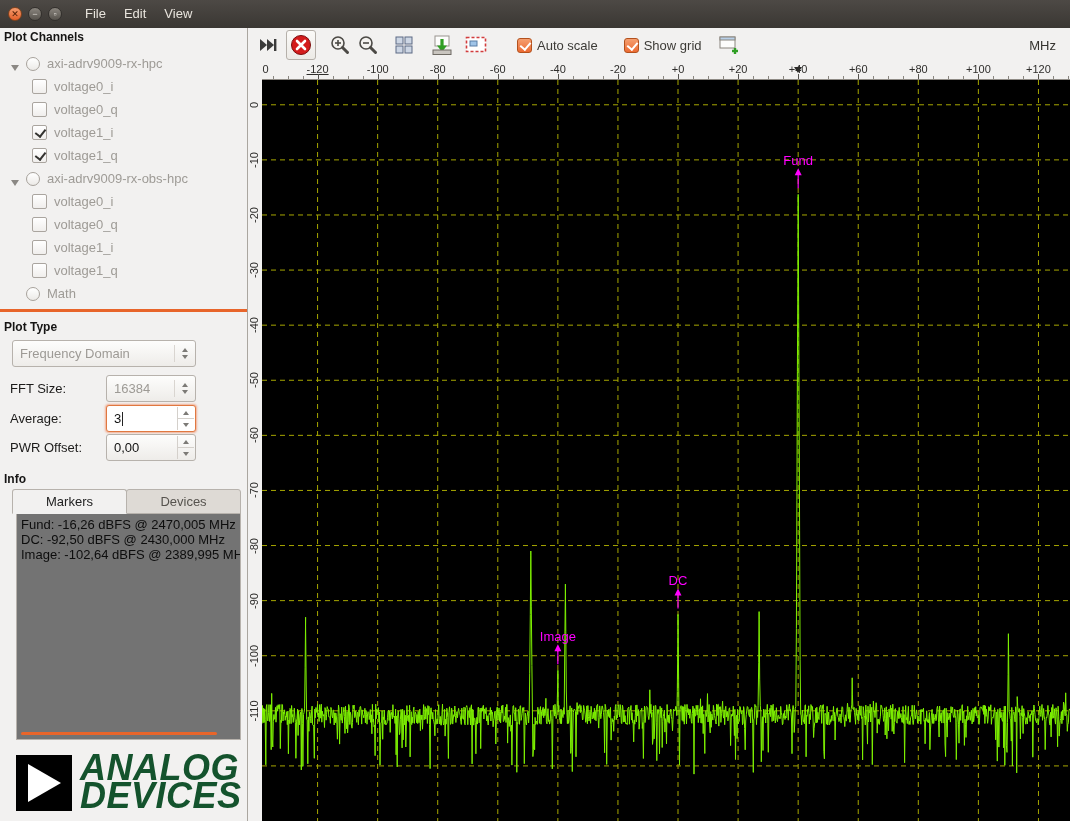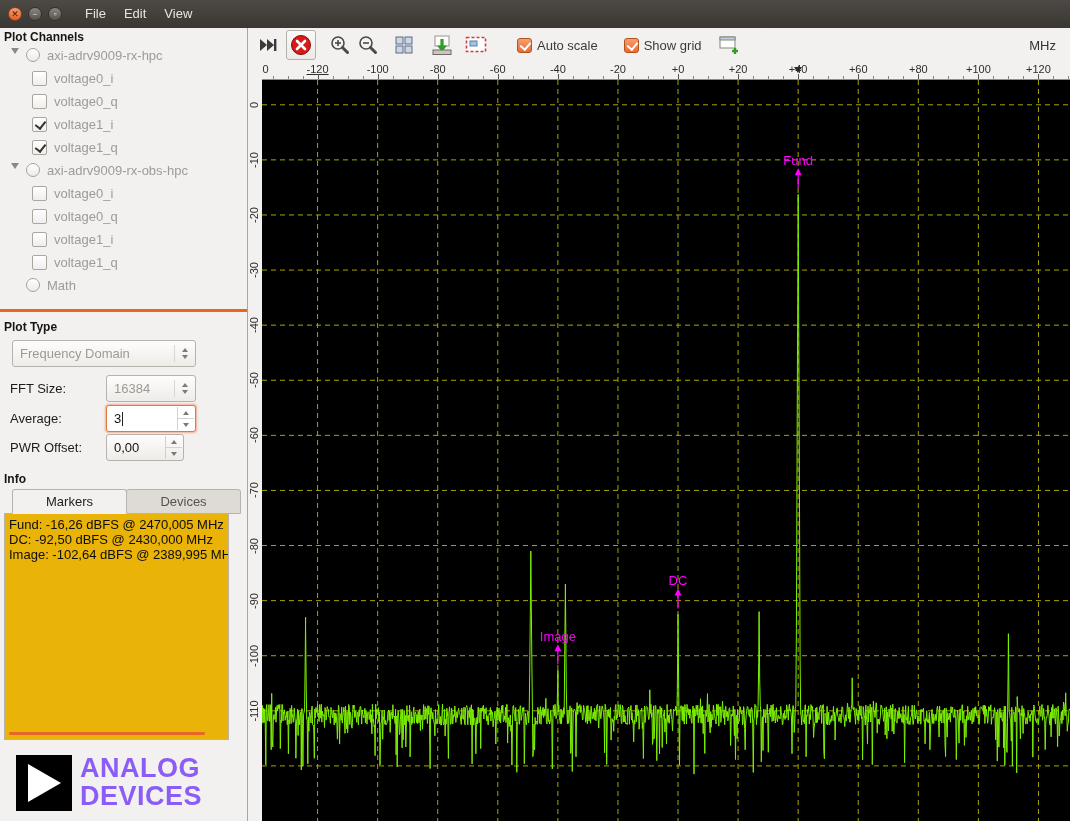--- a/index.html
+++ b/index.html
@@ -25,21 +25,21 @@
   .winbtn.close { background:linear-gradient(#f59b6d,#e4602a); border-color:#82421c; color:#4a1d05; font-weight:bold; }
   .menu-item { padding:0 9px; color:#e8e4dd; font-size:13px; height:28px; line-height:28px; }
   
   .content { display:flex; height:793px; }
   .sidebar { width:248px; position:relative; background:#f2f1f0; border-right:1px solid #aaa69f; flex:none; }
   .plot-panel { flex:1; display:flex; flex-direction:column; min-width:0; }
   
   .section-title { position:absolute; left:4px; font-weight:bold; color:#161514; font-size:12px; }
   .pc-title { top:2px; }
   .tree { position:absolute; left:0; top:20px; width:100%; }
-  .trow { height:23px; display:flex; align-items:flex-start; padding-left:6px; }
+  .trow { height:23px; display:flex; align-items:flex-end; padding-left:6px; }
   .trow.channel { padding-left:32px; }
   .expander { width:0; height:0; border-left:4px solid transparent; border-right:4px solid transparent;
               border-top:6px solid #8b8884; margin:0 7px 0 5px; flex:none; }
   .expander.none { visibility:hidden; }
   .radio { width:14px; height:14px; border-radius:50%; border:1px solid #a7a29c;
            background:linear-gradient(#fff,#eceae7); margin-right:7px; flex:none; }
   .checkbox { width:15px; height:15px; border:1px solid #aaa59f; border-radius:2px;
               background:linear-gradient(#fff,#f0eeec); margin-right:7px; position:relative; flex:none; }
   .checkbox.checked::after { content:""; position:absolute; left:4px; top:1px; width:5px; height:8px;
               border:solid #33322f; border-width:0 2px 2px 0; transform:rotate(38deg); }
@@ -63,27 +63,27 @@
   .spin-btns { position:absolute; right:1px; top:1px; bottom:1px; width:17px; border-left:1px solid #d4d0cb;
     display:flex; flex-direction:column; }
   .sb { flex:1; display:grid; place-items:center; }
   .sb + .sb { border-top:1px solid #d4d0cb; }
   .info-title { top:444px; }
   .tabs { position:absolute; left:12px; top:461px; display:flex; }
   .tab { width:115px; height:25px; border:1px solid #b7b2ac; border-radius:3px 3px 0 0;
     display:grid; place-items:center; font-size:13px; color:#56534e; background:#dedad5; }
   .tab.active { background:#f2f1f0; color:#222; border-bottom-color:#f2f1f0; position:relative; z-index:2; }
   .tab + .tab { margin-left:-1px; }
-  .infobox { position:absolute; left:4px; top:485px; width:225px; height:227px; background:#eab308;
+  .infobox { position:absolute; left:16px; top:485px; width:225px; height:227px; background:#737373;
     border:1px solid #b7b2ac; padding:3px 4px; overflow:hidden; }
   .infoline { font-size:13px; line-height:15px; white-space:nowrap; color:#0d0d0d; }
   .hscroll { position:absolute; left:4px; bottom:4px; width:196px; height:3px; background:#e8652a; border-radius:2px; }
   .adi-mark { position:absolute; left:16px; top:727px; width:56px; height:56px; }
-  .adi-text { position:absolute; left:80px; top:726px; font-weight:bold; font-size:27px; line-height:28px;
-    letter-spacing:.5px; color:#8b5cf6; }
+  .adi-text { position:absolute; left:80px; top:726px; font-weight:bold; font-size:36px; line-height:28px;
+    letter-spacing:.5px; color:#14532d;font-style:italic; }
   
   .toolbar { height:34px; display:flex; align-items:center; padding-left:6px; flex:none; }
   .tbtn { border:none; background:transparent; padding:0; width:28px; height:30px;
     display:grid; place-items:center; flex:none; }
   .tbtn.framed { border:1px solid #b5b0aa; border-radius:3px; background:linear-gradient(#fbfaf8,#eceae6); width:30px; }
   .tcheck { display:flex; align-items:center; gap:5px; margin:0 7px; flex:none;padding-left:12px; }
   .chk { width:15px; height:15px; border-radius:3px; border:1px solid #b3511d;
     background:linear-gradient(#f59f70,#ec6b33); position:relative; flex:none; }
   .chk.checked::after { content:""; position:absolute; left:4px; top:1px; width:5px; height:8px;
     border:solid #fff; border-width:0 2px 2px 0; transform:rotate(40deg); }
@@ -200,21 +200,21 @@
         <div class="sb">
             <i class="tri-u"></i>
           </div>
         <div class="sb">
             <i class="tri-d"></i>
           </div>
       </div>
     </div>
 
     <div class="field-label" style="top:412px;">PWR Offset:</div>
-    <div class="spin" style="left:106px; top:406px; width:78px;">
+    <div class="spin" style="left:106px; top:406px; width:90px;">
       <span>0,00</span>
       <div class="spin-btns">
         <div class="sb">
             <i class="tri-u"></i>
           </div>
         <div class="sb">
             <i class="tri-d"></i>
           </div>
       </div>
     </div>

